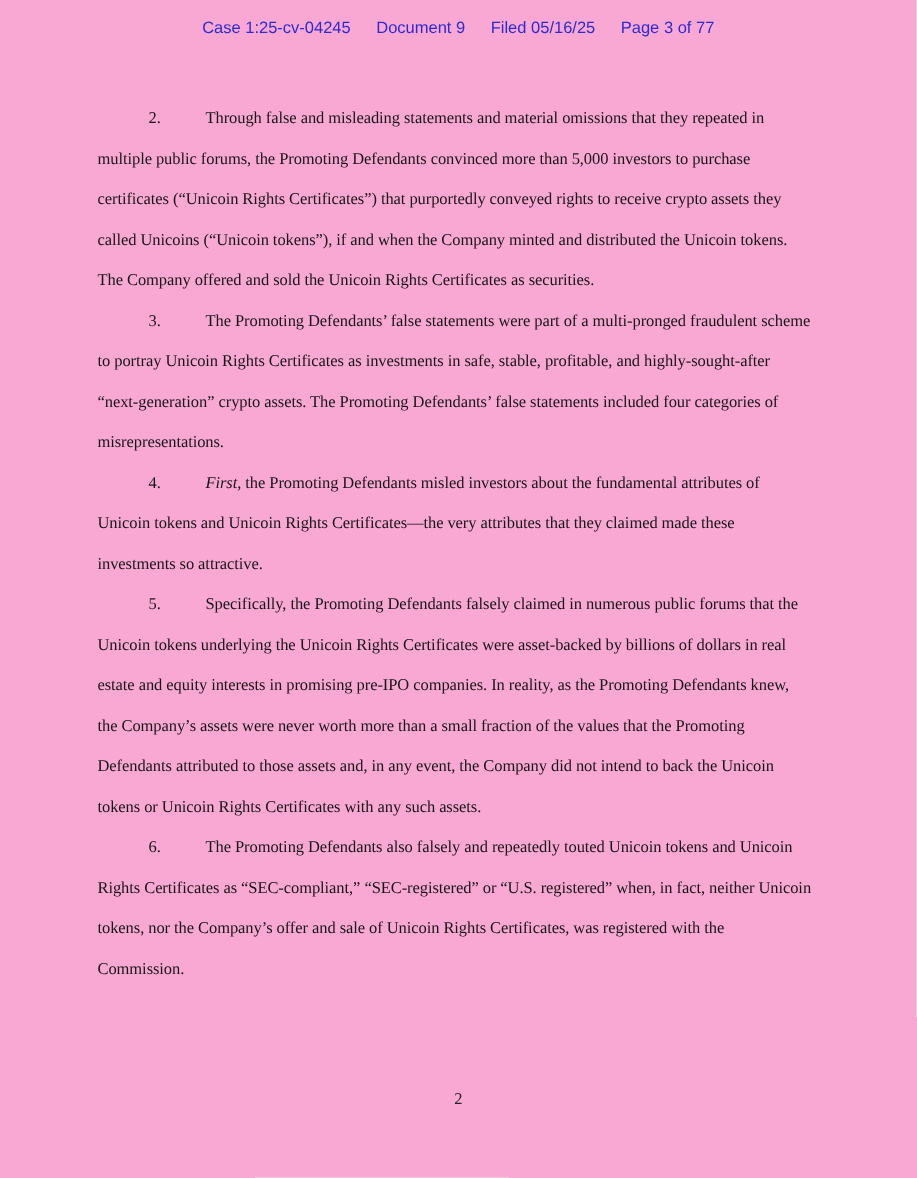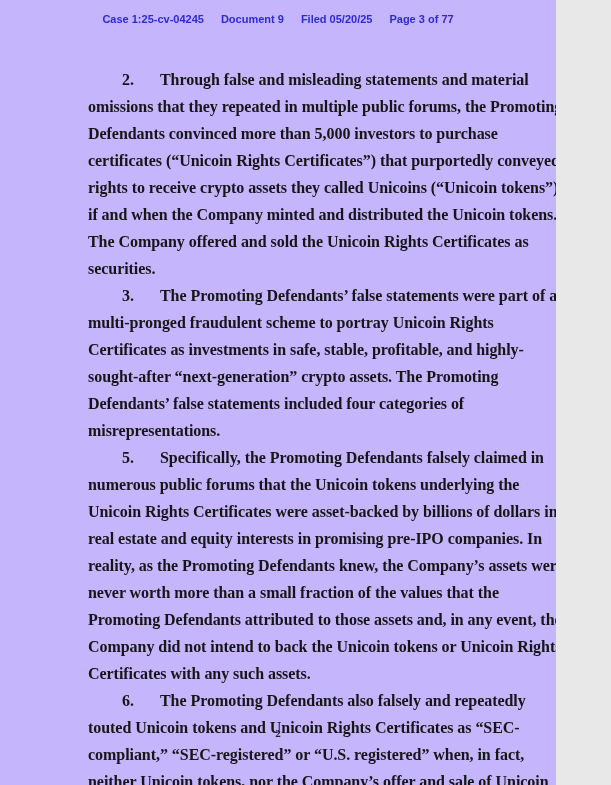--- a/index.html
+++ b/index.html
@@ -1,43 +1,42 @@
 <!DOCTYPE html>
 <html><head>
 <meta charset="utf-8">
 <style>
   html, body { margin: 0; padding: 0; background: #e8e8e8; }
   .page {
     position: relative;
-    width: 556px;
+    width: 611px;
     height: 785px;
-    background: #c4b5fd;
+    background: #f9a8d4;
     overflow: hidden;
     font-family: "Liberation Serif", serif;
-    font-weight: bold;
   }
   .stamp-header {
     position: absolute;
     top: 13px;
     left: 0;
     right: 0;
     display: flex;
     justify-content: center;
     gap: 17px;
     font-family: "Liberation Sans", sans-serif;
     font-size: 11px;
     color: #2d2ad2;
     white-space: nowrap;
   }
   .doc-body {
     position: absolute;
-    left: 88px;
+    left: 65px;
     top: 66px;
     width: 476px;
-    font-size: 16px;
+    font-size: 11px;
     line-height: 27px;
     letter-spacing: -0.05px;
     color: #161616;
     text-align: left;
   }
   .para {
     margin: 0;
     text-indent: 34px;
   }
   .pnum {
@@ -57,29 +56,30 @@
   }
 </style>
 </head>
 <body>
 
 <div class="page">
 
   <div class="stamp-header" style="color: rgb(45, 42, 210);">
     <span>Case 1:25-cv-04245</span>
     <span>Document 9</span>
-    <span>Filed 05/20/25</span>
+    <span>Filed 05/16/25</span>
     <span>Page 3 of 77</span>
   </div>
 
   <div class="doc-body" id="doc-body">
   <p class="para"><span class="pnum">2.</span><span class="ptext">Through false and misleading statements and material omissions that they repeated in multiple public forums, the Promoting Defendants convinced more than 5,000 investors to purchase certificates (“Unicoin Rights Certificates”) that purportedly conveyed rights to receive crypto assets they called Unicoins (“Unicoin tokens”), if and when the Company minted and distributed the Unicoin tokens.  The Company offered and sold the Unicoin Rights Certificates as securities.</span></p>
 
   <p class="para"><span class="pnum">3.</span><span class="ptext">The Promoting Defendants’ false statements were part of a multi-pronged fraudulent scheme to portray Unicoin Rights Certificates as investments in safe, stable, profitable, and highly-sought-after “next-generation” crypto assets.  The Promoting Defendants’ false statements included four categories of misrepresentations.</span></p>
 
+  <p class="para"><span class="pnum">4.</span><span class="ptext"><span class="lead-italic">First</span>, the Promoting Defendants misled investors about the fundamental attributes of Unicoin tokens and Unicoin Rights Certificates—the very attributes that they claimed made these investments so attractive.</span></p>
 
   <p class="para"><span class="pnum">5.</span><span class="ptext">Specifically, the Promoting Defendants falsely claimed in numerous public forums that the Unicoin tokens underlying the Unicoin Rights Certificates were asset-backed by billions of dollars in real estate and equity interests in promising pre-IPO companies.  In reality, as the Promoting Defendants knew, the Company’s assets were never worth more than a small fraction of the values that the Promoting Defendants attributed to those assets and, in any event, the Company did not intend to back the Unicoin tokens or Unicoin Rights Certificates with any such assets.</span></p>
 
   <p class="para"><span class="pnum">6.</span><span class="ptext">The Promoting Defendants also falsely and repeatedly touted Unicoin tokens and Unicoin Rights Certificates as “SEC-compliant,” “SEC-registered” or “U.S. registered” when, in fact, neither Unicoin tokens, nor the Company’s offer and sale of Unicoin Rights Certificates, was registered with the Commission.</span></p>
 </div>
 
   <div class="page-footer">2</div>
 
 </div>
 

